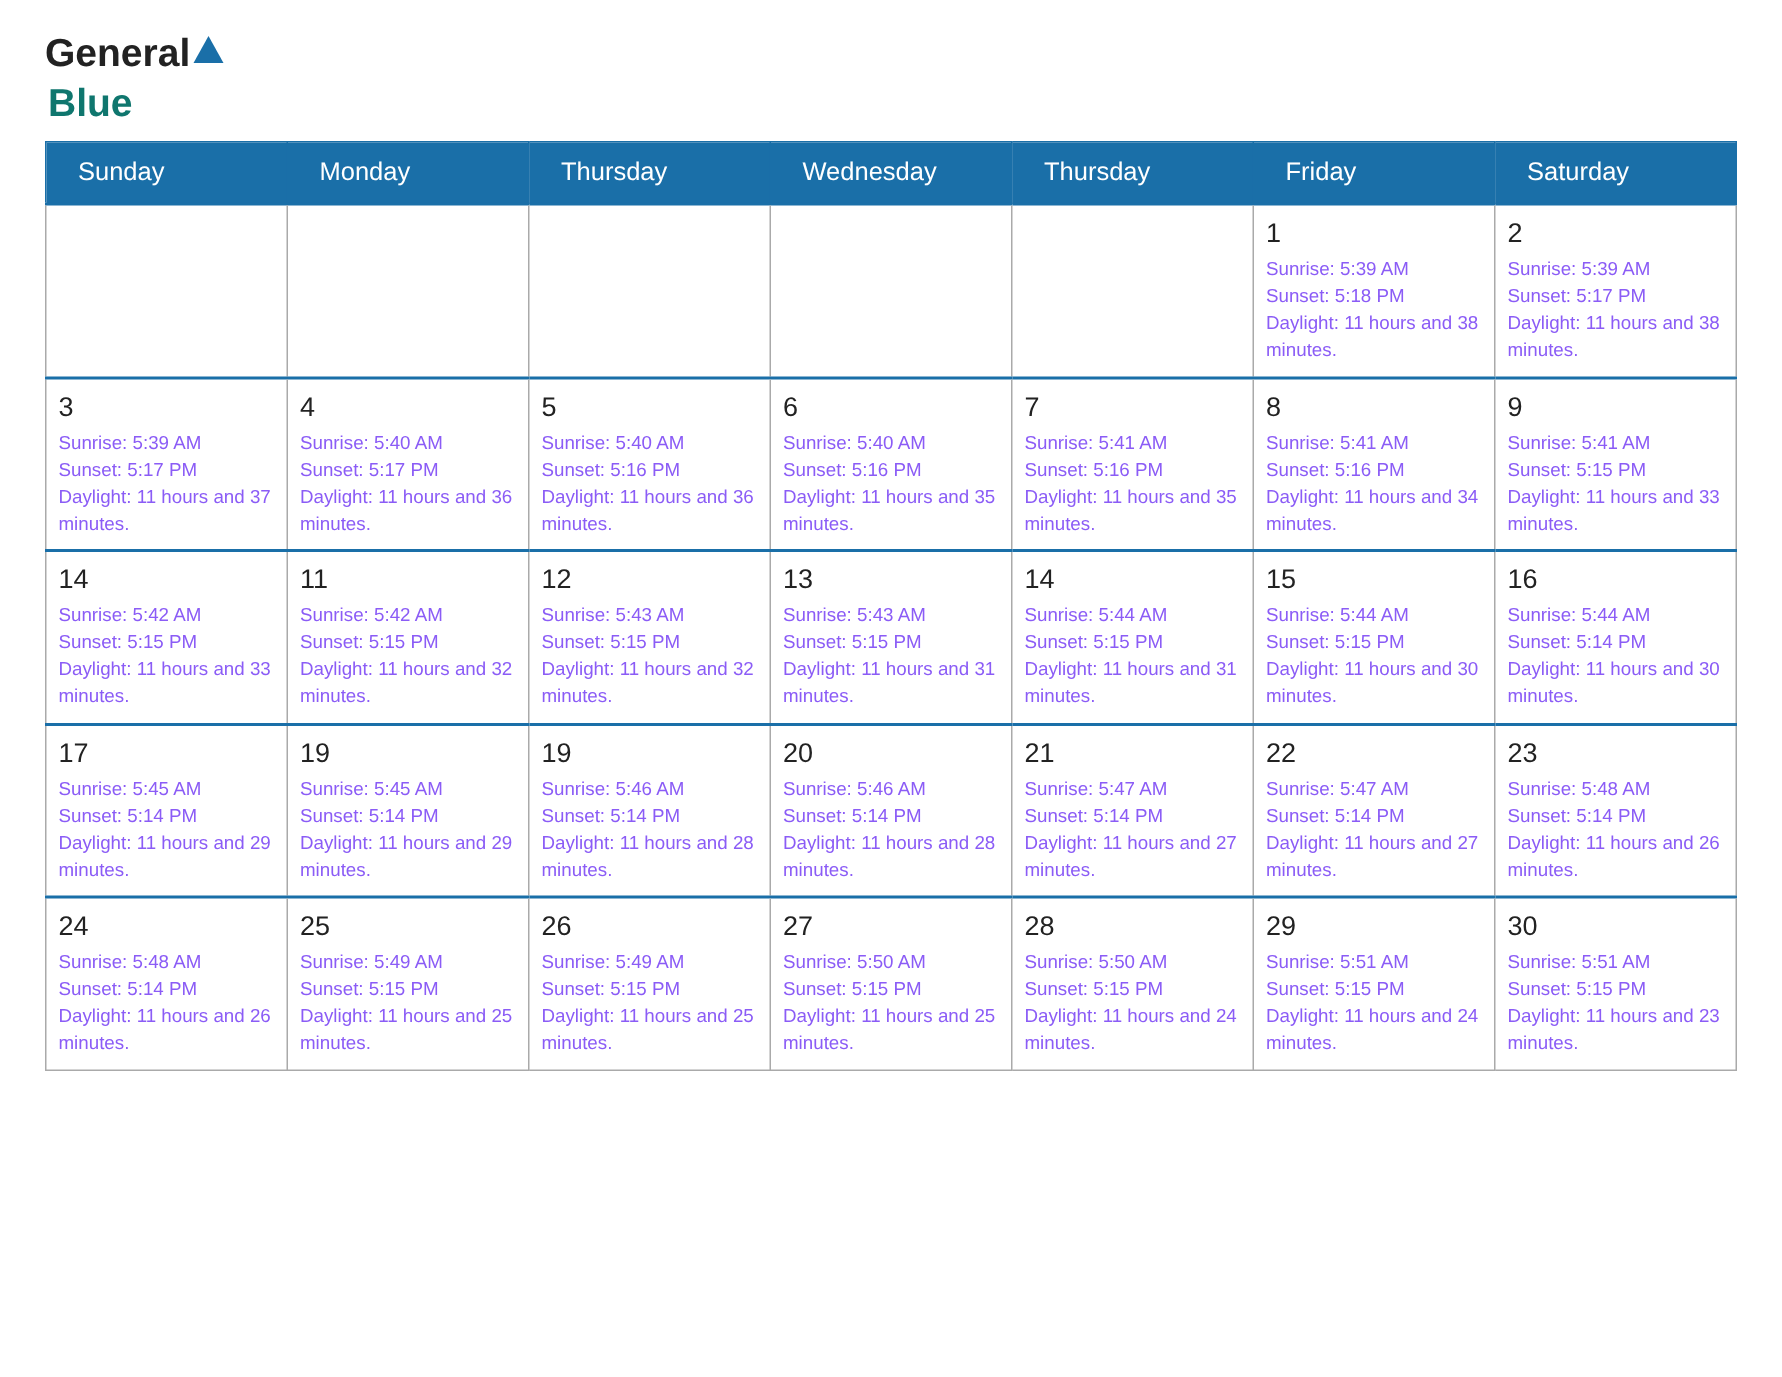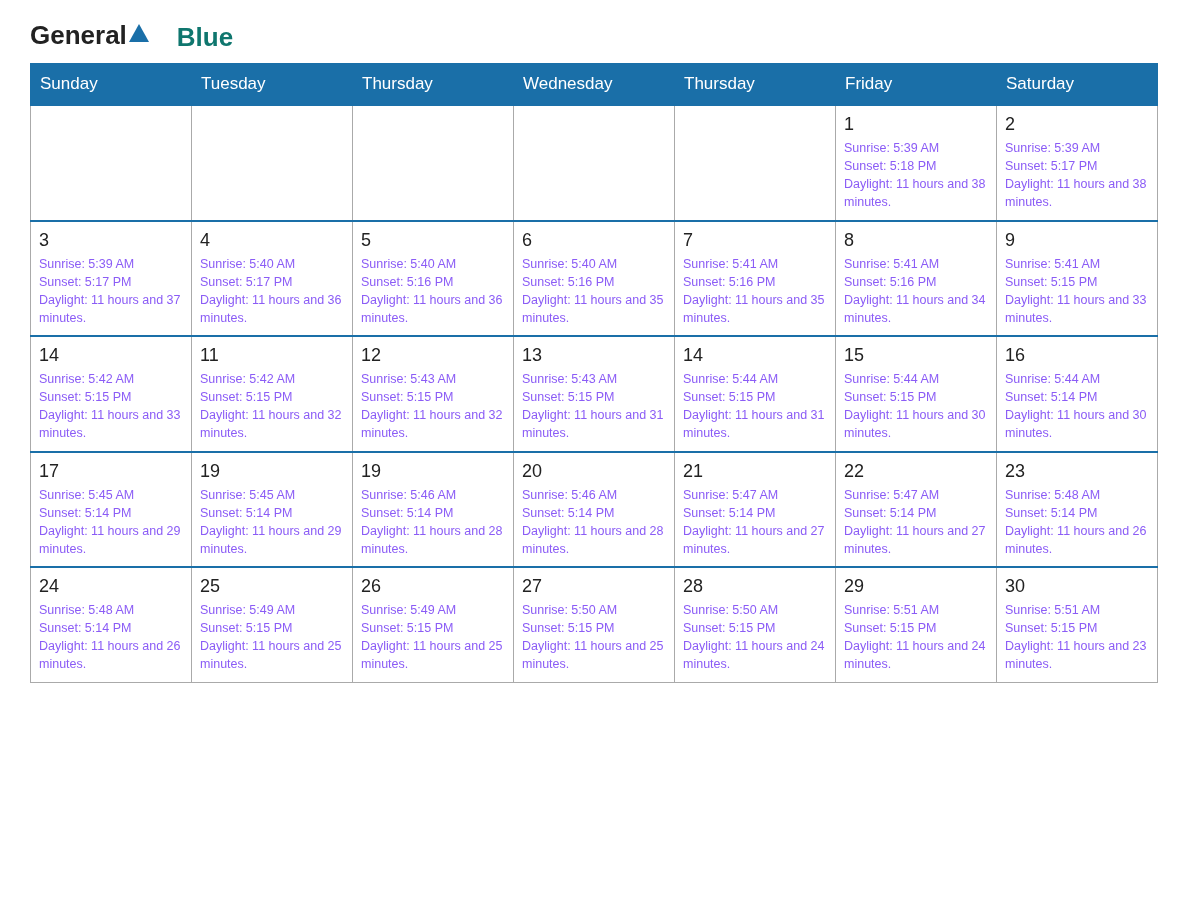--- a/index.html
+++ b/index.html
@@ -15,23 +15,22 @@
       padding: 20px 30px 30px 30px;
     }
     .header-top {
       display: flex;
       align-items: flex-start;
       justify-content: space-between;
       margin-bottom: 10px;
     }
     .logo {
       display: flex;
-      flex-direction: row;
+      flex-direction: column;
       align-items: flex-start;
-      gap: 24px;
     }
     .logo-text {
       display: flex;
       align-items: baseline;
       font-size: 26px;
       font-weight: bold;
     }
     .logo-general {
       color: #222;
     }
@@ -67,21 +66,21 @@
     .calendar {
       width: 100%;
       border-collapse: collapse;
       margin-top: 10px;
     }
     .calendar th {
       background: #1a6fa8;
       color: #fff;
       font-size: 17px;
       font-weight: normal;
-      padding: 10px 9px;
+      padding: 10px 21px;
       text-align: left;
       border: 1px solid #1a6fa8;
     }
     .calendar td {
       vertical-align: top;
       padding: 8px 8px;
       border: 1px solid #aaa;
       width: calc(100%/7);
       min-height: 100px;
       font-size: 13px;
@@ -122,21 +121,21 @@
       </div>
     </div>
     <div class="title-area">
     </div>
   </div>
 
   <table class="calendar">
     <thead>
       <tr>
       <th>Sunday</th>
-          <th>Tuesday</th>
+          <th>Monday</th>
           <th>Thursday</th>
           <th>Wednesday</th>
           <th>Thursday</th>
           <th>Friday</th>
           <th>Saturday</th>
         </tr>
     </thead>
     <tbody id="calendar-body">
     <tr class="week-row">
           <td class="empty-cell"></td>

